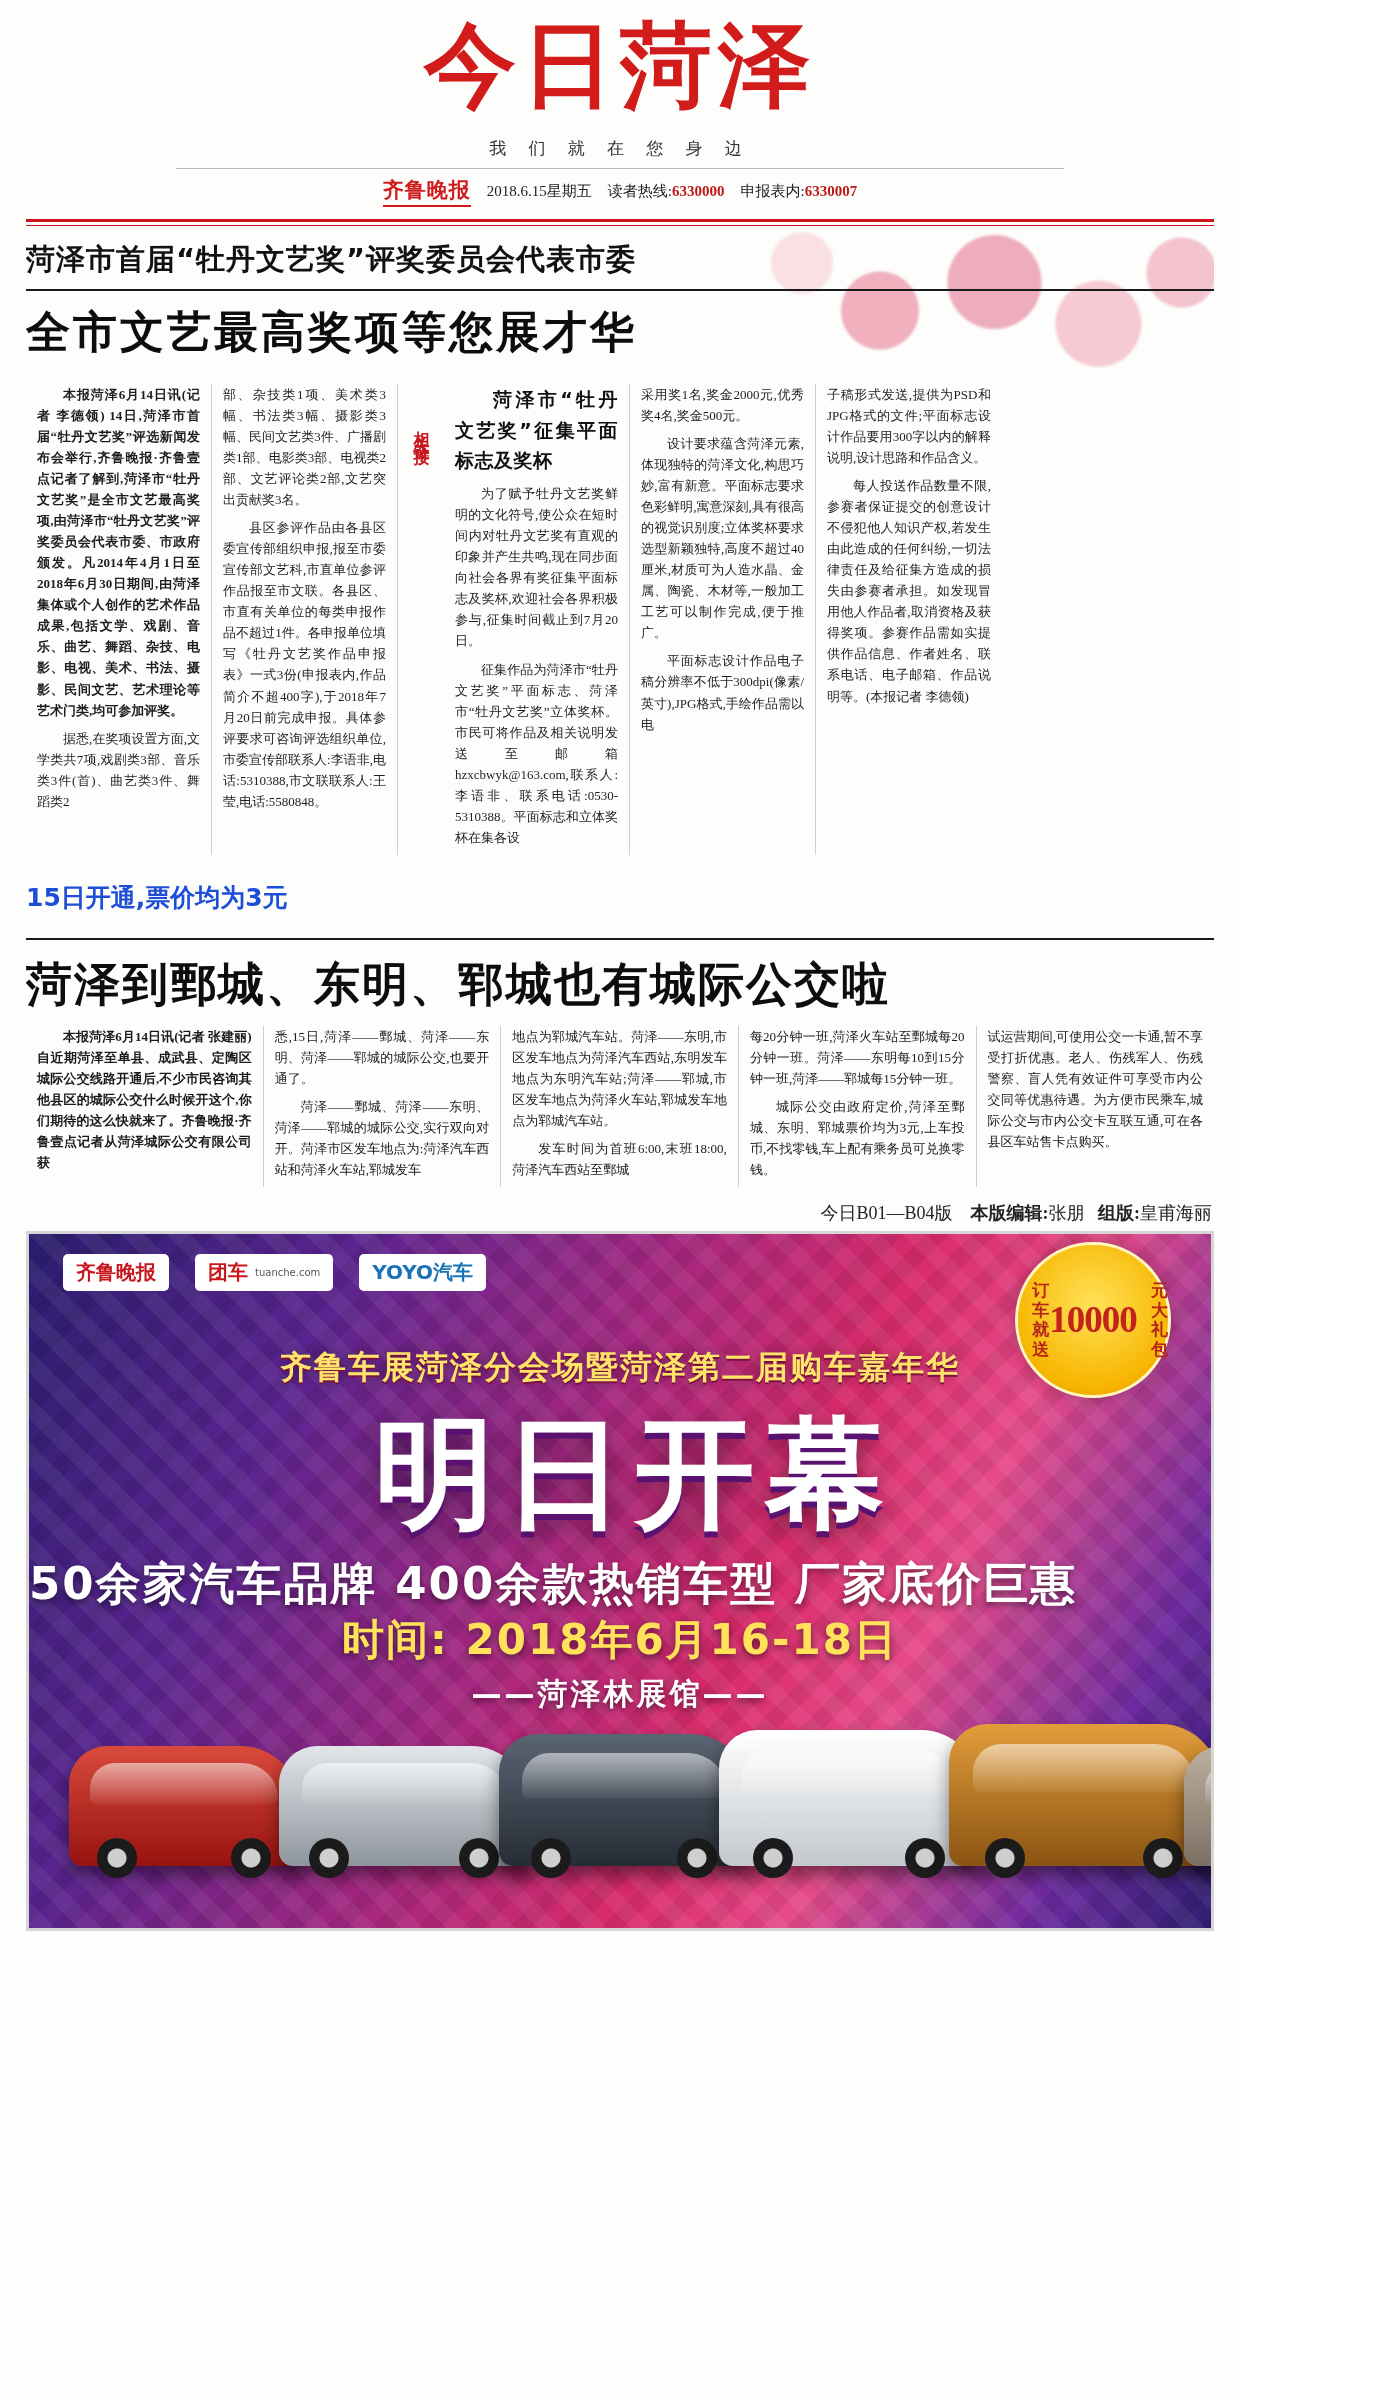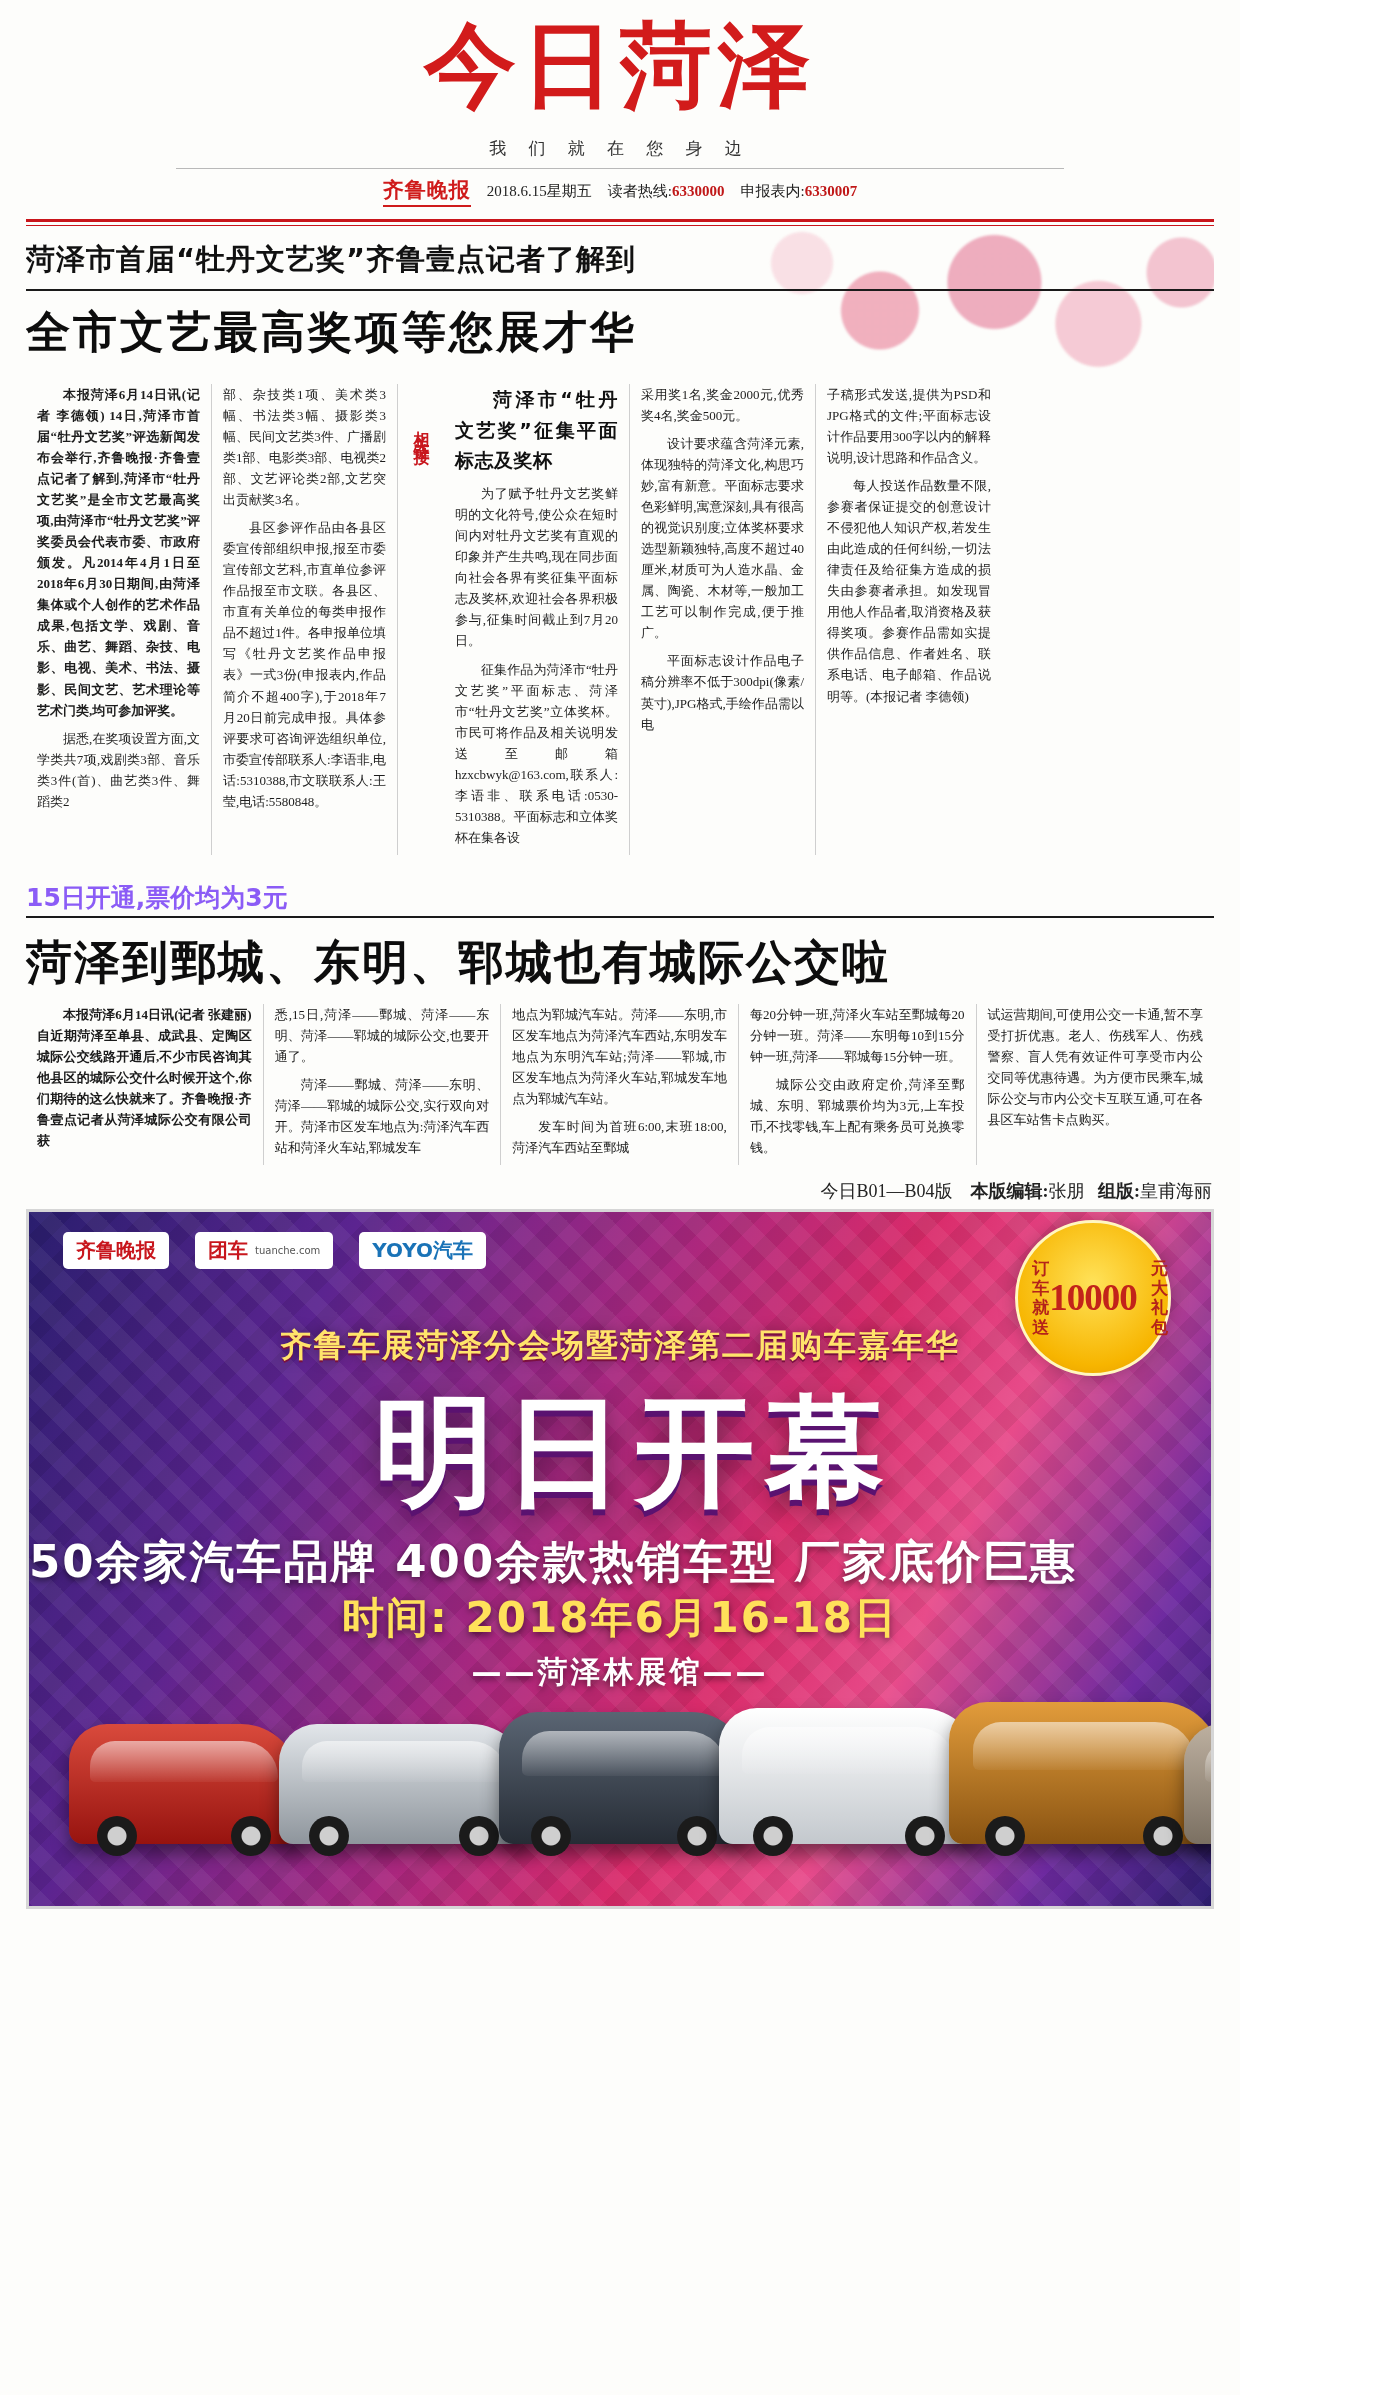--- a/index.html
+++ b/index.html
@@ -164,23 +164,23 @@
   }
 
   
   .story2{
     margin-top:26px;
   }
   .story2 .shoulder2{
     font-family:"DejaVu Sans", sans-serif;
     font-size:25px;
     font-weight:bold;
-    color:#8b5cf6;
+    color:#1d4ed8;
     border-bottom:2px solid #1a1a1a;
-    padding-bottom:2px;
+    padding-bottom:24px;
     display:block;
   }
   .story2 .headline2{
     font-family:"DejaVu Sans", sans-serif;
     font-size:46px;
     font-weight:bold;
     color:#0d0d0d;
     margin:14px 0 6px 0;
     letter-spacing:2px;
   }
@@ -311,21 +311,21 @@
       <span class="hotline">
         <span>申报表内:</span><b>6330007</b>
       </span>
     </div>
   </div>
 
   <div class="rule-double"></div>
 
   <div class="lead-wrap">
     <div class="peony"></div>
-    <span class="shoulder">菏泽市首届“牡丹文艺奖”齐鲁壹点记者了解到</span>
+    <span class="shoulder">菏泽市首届“牡丹文艺奖”评奖委员会代表市委</span>
     <div class="headline">全市文艺最高奖项等您展才华</div>
   </div>
 
   <div class="cols">
     <div class="col c1">
       <p class="lede">本报菏泽6月14日讯(记者 李德领)  14日,菏泽市首届“牡丹文艺奖”评选新闻发布会举行,齐鲁晚报·齐鲁壹点记者了解到,菏泽市“牡丹文艺奖”是全市文艺最高奖项,由菏泽市“牡丹文艺奖”评奖委员会代表市委、市政府颁发。凡2014年4月1日至2018年6月30日期间,由菏泽集体或个人创作的艺术作品成果,包括文学、戏剧、音乐、曲艺、舞蹈、杂技、电影、电视、美术、书法、摄影、民间文艺、艺术理论等艺术门类,均可参加评奖。</p>
       <p>据悉,在奖项设置方面,文学类共7项,戏剧类3部、音乐类3件(首)、曲艺类3件、舞蹈类2</p>
     </div>
     <div class="col c2">
       <p class="noindent">部、杂技类1项、美术类3幅、书法类3幅、摄影类3幅、民间文艺类3件、广播剧类1部、电影类3部、电视类2部、文艺评论类2部,文艺突出贡献奖3名。</p>

